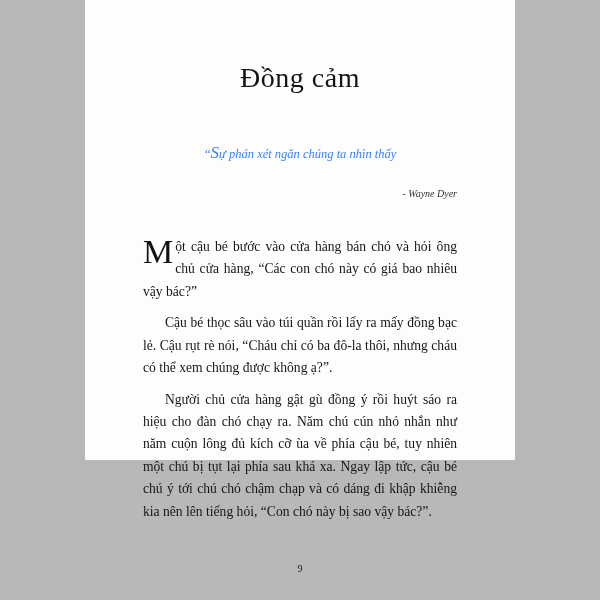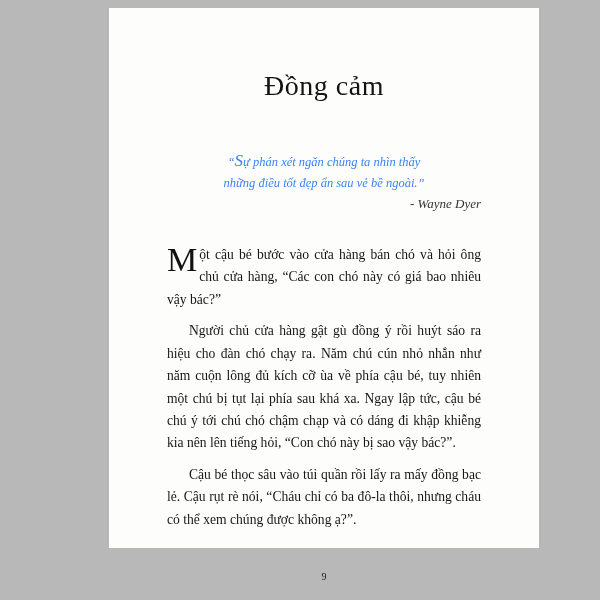--- a/index.html
+++ b/index.html
@@ -14,26 +14,25 @@
     overflow: hidden;
   }
   .page-wrap {
     position: relative;
     width: 600px;
     height: 600px;
   }
   .page {
     position: absolute;
     left: 85px;
-    top: 8px;
+    top: 0;
     width: 430px;
-    height: 540px;
+    height: 460px;
     background: #fdfdfb;
     box-sizing: border-box;
-    margin-left: 24px;
   }
   .page-inner {
     position: absolute;
     left: 58px;
     top: 0;
     width: 314px;
     height: 600px;
   }
   .chapter-title {
     position: absolute;
@@ -61,21 +60,21 @@
     font-size: 17px;
     font-style: italic;
   }
   .epigraph-attr {
     position: absolute;
     top: 188px;
     left: 0;
     width: 314px;
     text-align: right;
     font-style: italic;
-    font-size: 13px;
+    font-size: 10px;
     color: #333;
   }
   .body-text {
     position: absolute;
     top: 236px;
     left: 0;
     width: 314px;
     font-size: 13.6px;
     line-height: 1.65;
     color: #161616;
@@ -112,27 +111,26 @@
 <body>
 
 <div class="page-wrap">
   <div class="page">
     <div class="page-inner">
 
       <div class="chapter-title">Đồng cảm</div>
 
       <div class="epigraph">
         <span>“</span><span class="drop">S</span><span>ự phán xét ngăn chúng ta nhìn thấy</span><br>
-        <span>những điều tốt đẹp ẩn sau vẻ bề ngoài.”</span>
       </div>
 
       <div class="epigraph-attr">- Wayne Dyer</div>
 
       <div class="body-text">
         <p class="first"><span class="dropcap">M</span><span>ột cậu bé bước vào cửa hàng bán chó và hỏi ông chủ cửa hàng, “Các con chó này có giá bao nhiêu vậy bác?”</span></p>
+        <p>Cậu bé thọc sâu vào túi quần rồi lấy ra mấy đồng bạc lẻ. Cậu rụt rè nói, “Cháu chỉ có ba đô-la thôi, nhưng cháu có thể xem chúng được không ạ?”.</p>
         <p>Người chủ cửa hàng gật gù đồng ý rồi huýt sáo ra hiệu cho đàn chó chạy ra. Năm chú cún nhỏ nhắn như năm cuộn lông đủ kích cỡ ùa về phía cậu bé, tuy nhiên một chú bị tụt lại phía sau khá xa. Ngay lập tức, cậu bé chú ý tới chú chó chậm chạp và có dáng đi khập khiễng kia nên lên tiếng hỏi, “Con chó này bị sao vậy bác?”.</p>
-        <p>Cậu bé thọc sâu vào túi quần rồi lấy ra mấy đồng bạc lẻ. Cậu rụt rè nói, “Cháu chỉ có ba đô-la thôi, nhưng cháu có thể xem chúng được không ạ?”.</p>
       </div>
 
       <div class="folio">9</div>
     </div>
   </div>
 </div>
 
 </body></html>

